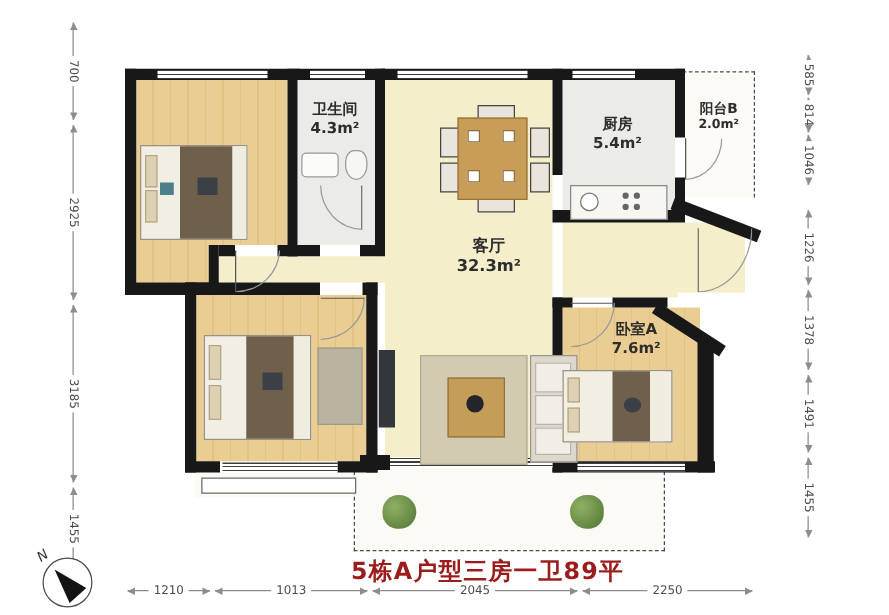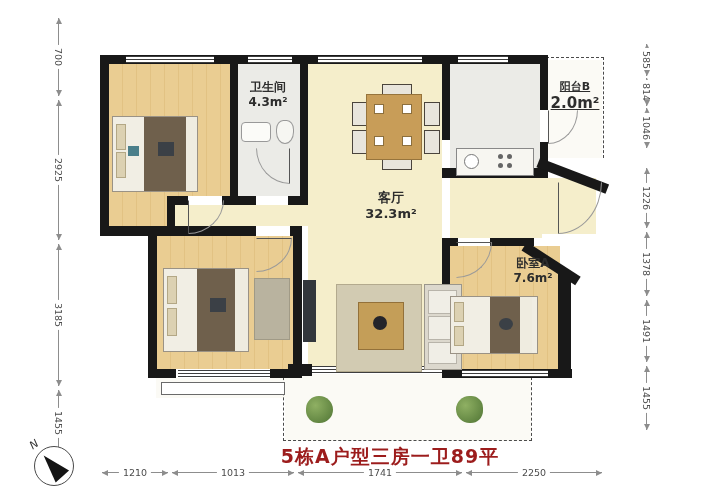--- a/index.html
+++ b/index.html
@@ -167,29 +167,33 @@
   <div class="fitem" style="left:520px;top:297px;width:12px;height:56px;background:#efece0;"></div>
   <div class="fitem" style="left:499px;top:318px;width:14px;height:12px;background:#3b4046;border-radius:50%;"></div>
 
   <div class="fitem" style="left:306px;top:396px;width:27px;height:27px;border-radius:48% 52% 50% 46%;background:radial-gradient(circle at 35% 35%,#8fb063,#4f7434);"></div>
   <div class="fitem" style="left:456px;top:396px;width:27px;height:27px;border-radius:52% 46% 48% 54%;background:radial-gradient(circle at 35% 35%,#8fb063,#4f7434);"></div>
 
   <div class="rlabel" style="left:232px;top:80px;width:72px;">
     <div class="rname">卫生间</div>
     <div class="rarea">4.3m²</div>
   </div>
-  <div class="rlabel" style="left:548px;top:80px;width:54px;font-size:11px;text-decoration:underline;">
+  <div class="rlabel" style="left:458px;top:92px;width:72px;">
+    <div class="rname">厨房</div>
+    <div class="rarea">5.4m²</div>
+  </div>
+  <div class="rlabel" style="left:548px;top:80px;width:54px;font-size:11px;">
     <div class="rname" style="font-size:11px;">阳台B</div>
-    <div class="rarea" style="font-size:15px;">2.0m²</div>
+    <div class="rarea" style="font-size:10px;">2.0m²</div>
   </div>
   <div class="rlabel" style="left:350px;top:190px;width:82px;">
     <div class="rname" style="font-size:13px;">客厅</div>
     <div class="rarea" style="font-size:13px;">32.3m²</div>
   </div>
-  <div class="rlabel" style="left:492px;top:256px;width:82px;">
+  <div class="rlabel" style="left:468px;top:256px;width:82px;">
     <div class="rname">卧室A</div>
     <div class="rarea">7.6m²</div>
   </div>
 
   <div class="dv" style="left:58px;top:18px;height:78px;">
       <span>700</span>
     </div>
   <div class="dv" style="left:58px;top:100px;height:140px;">
       <span>2925</span>
     </div>
@@ -222,21 +226,21 @@
       <span>1455</span>
     </div>
 
   <div class="dh" style="left:102px;top:472px;width:66px;">
       <span>1210</span>
     </div>
   <div class="dh" style="left:172px;top:472px;width:122px;">
       <span>1013</span>
     </div>
   <div class="dh" style="left:298px;top:472px;width:164px;">
-      <span>1741</span>
+      <span>2045</span>
     </div>
   <div class="dh" style="left:466px;top:472px;width:136px;">
       <span>2250</span>
     </div>
 
   <div class="title">5栋A户型三房一卫89平</div>
 
   <div class="abs" style="left:34px;top:446px;width:40px;height:40px;border:1.3px solid #4a4a4a;border-radius:50%;background:#fff;"></div>
   <div class="abs" style="left:44px;top:452px;width:0;height:0;border-left:9px solid transparent;border-right:9px solid transparent;border-bottom:28px solid #141414;transform:rotate(-42deg);"></div>
   <div class="compass-n">N</div>

